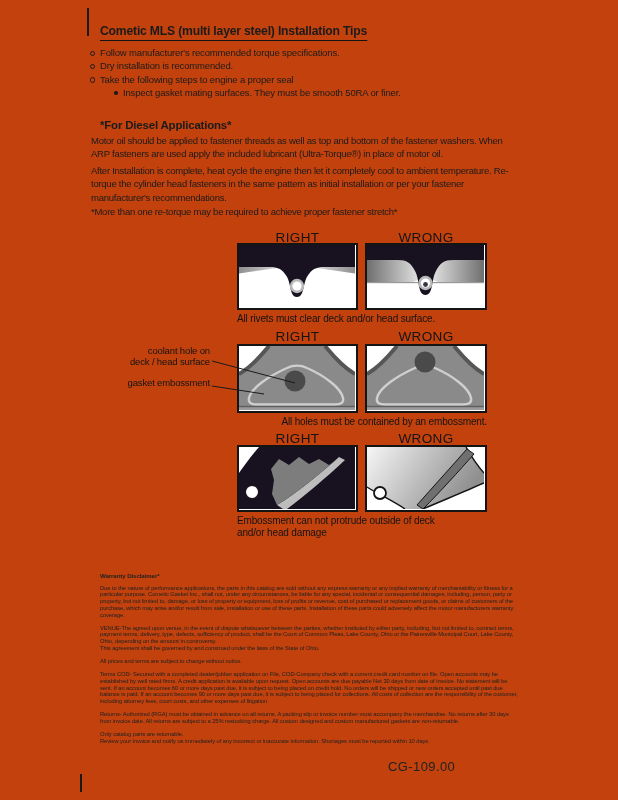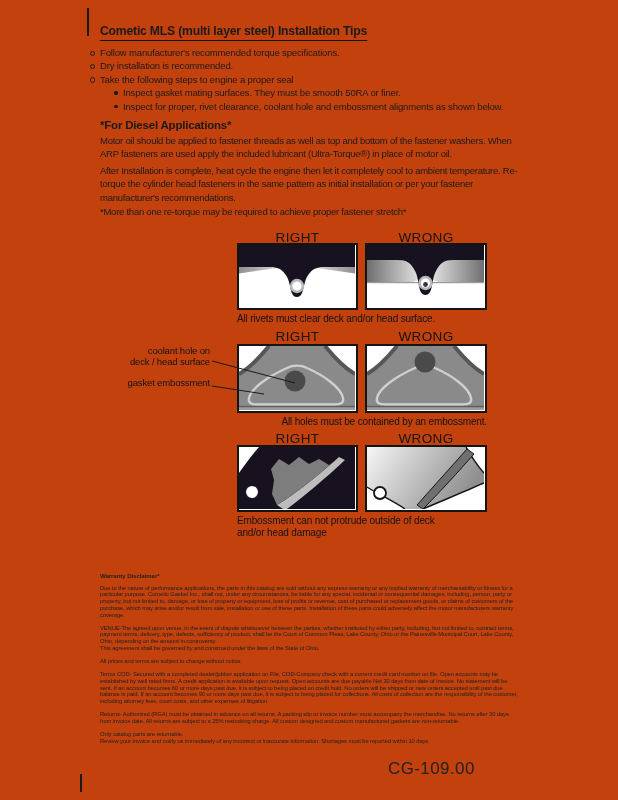--- a/index.html
+++ b/index.html
@@ -15,53 +15,52 @@
 
   .tips{left:90px;top:46px;width:470px;font-size:9.5px;letter-spacing:-0.15px;line-height:13.4px;}
   .tip{position:relative;padding-left:10px;white-space:nowrap;}
   .tip.main::before{content:"";position:absolute;left:0;top:4.6px;width:3.2px;height:3.2px;
        border:0.9px solid #1b1b1b;border-radius:50%;}
   .tip.sub{margin-left:23px;}
   .tip.sub::before{content:"";position:absolute;left:1px;top:5px;width:3.6px;height:3.6px;
        background:#1b1b1b;border-radius:50%;}
 
   .h2{left:100px;top:119px;font-size:11.5px;font-weight:bold;letter-spacing:-0.2px;white-space:nowrap;text-align:center;}
-  .para{left:100px;width:426px;font-size:9.5px;letter-spacing:-0.25px;line-height:13.3px;}
+  .para{left:91px;width:426px;font-size:9.5px;letter-spacing:-0.25px;line-height:13.3px;}
 
   .dg-label{font-size:13.5px;letter-spacing:0.4px;text-align:center;color:#141414;}
   .dg-box{border:2.5px solid #141414;background:#fff;box-sizing:border-box;}
   .dg-box svg{display:block;}
   .caption{font-size:10px;letter-spacing:-0.15px;line-height:11.5px;color:#141414;white-space:nowrap;}
   .callout{font-size:9.5px;letter-spacing:-0.15px;line-height:11px;text-align:right;color:#141414;}
 
   .legal{left:100px;top:573px;width:418px;font-size:5.8px;letter-spacing:-0.08px;line-height:6.7px;color:#222;}
   .legal .lg-h{font-weight:bold;margin:0 0 5px 0;font-size:6.1px;}
   .legal p{margin:0 0 6.5px 0;}
   .legal p.tight{margin:0;}
 
-  .footer-code{left:388px;top:759px;font-size:17px;letter-spacing:0.4px;color:#222;white-space:nowrap;}
+  .footer-code{left:388px;top:759px;font-size:13px;letter-spacing:0.4px;color:#222;white-space:nowrap;}
 </style>
 </head>
 <body>
 
 <div class="page">
 
   <div class="crop-mark" style="left:87px;top:8px;width:1.6px;height:28px;"></div>
   <div class="crop-mark" style="left:79.5px;top:774px;width:2px;height:18px;"></div>
 
   <div class="abs" style="left:100px;top:21px;">
     <span class="title" style="position:static;">Cometic MLS (multi layer steel) Installation Tips</span>
   </div>
 
   <div class="abs tips">
     <div class="tip main">Follow manufacturer's recommended torque specifications.</div>
     <div class="tip main">Dry installation is recommended.</div>
     <div class="tip main">Take the following steps to engine a proper seal</div>
     <div class="tip sub">Inspect gasket mating surfaces.  They must be smooth 50RA or finer.</div>
-    <div class="tip sub">Inspect for proper, rivet clearance, coolant hole and embossment alignments as shown below.</div>
   </div>
 
   <div class="abs h2">*For Diesel Applications*</div>
   <div class="abs para" style="top:134px;">Motor oil should be applied to fastener threads as well as top and bottom of the fastener washers. When ARP fasteners are used apply the included lubricant (Ultra-Torque®) in place of motor oil.</div>
   <div class="abs para" style="top:164px;">After Installation is complete, heat cycle the engine then let it completely cool to ambient temperature. Re-torque the cylinder head fasteners in the same pattern as initial installation or per your fastener manufacturer's recommendations.</div>
   <div class="abs para" style="top:205px;">*More than one re-torque may be required to achieve proper fastener stretch*</div>
 
   <div class="abs dg-label" style="left:237px;top:230px;width:121px;">RIGHT</div>
   <div class="abs dg-label" style="left:365px;top:230px;width:122px;">WRONG</div>
 

